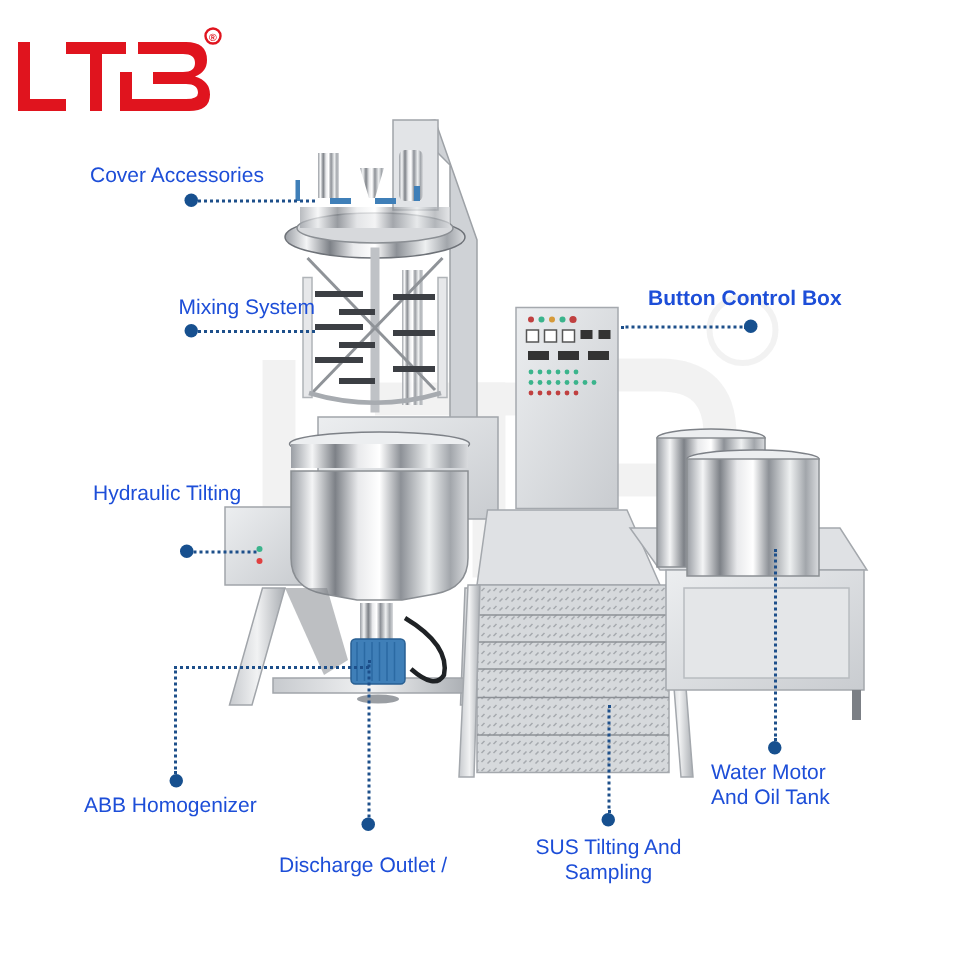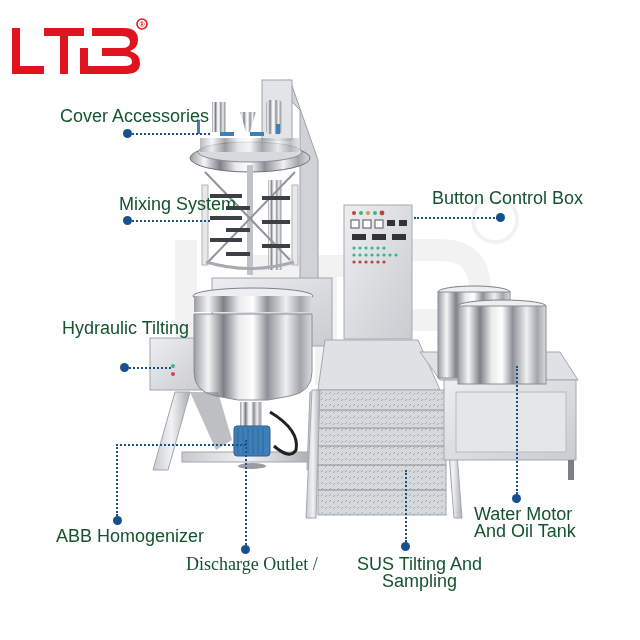--- a/index.html
+++ b/index.html
@@ -1,20 +1,20 @@
 <!DOCTYPE html>
 <html><head>
 <meta charset="utf-8">
 <style>
   html, body { margin: 0; padding: 0; background: #ffffff; }
   body { width: 640px; height: 640px; position: relative; overflow: hidden;
          font-family: "Liberation Sans", "DejaVu Sans", sans-serif; color: #3a3a3a; }
   .logo { position: absolute; left: 8px; top: 18px; width: 140px; height: 70px; }
   .logo svg { width: 100%; height: 100%; }
-  .label { position: absolute; font-size: 18px; line-height: 17px; color: #14532d;
+  .label { position: absolute; font-size: 14px; line-height: 17px; color: #1d4ed8;
            text-align: center; white-space: nowrap; }
   .label.left-align { text-align: left; }
   .dot { position: absolute; width: 9px; height: 9px; border-radius: 50%; background: #17508f; }
   .hline { position: absolute; height: 0; border-top: 2px dotted #1d4f8a; }
   .vline { position: absolute; width: 0; border-left: 2px dotted #1d4f8a; }
   .machine { position: absolute; left: 0; top: 0; width: 640px; height: 640px; }
 </style>
 </head>
 <body>
 
@@ -205,34 +205,34 @@
 <div class="label" style="left:76px; top:196px;margin-left:43px;">Mixing System</div>
 <div class="dot" style="left:123px; top:216px;"></div>
 <div class="hline" style="left:132px; top:220px; width:78px;"></div>
 
 <div class="label" style="left:62px; top:320px;">
   <div>Hydraulic Tilting</div>
 </div>
 <div class="dot" style="left:120px; top:363px;"></div>
 <div class="hline" style="left:129px; top:367px; width:42px;"></div>
 
-<div class="label" style="left:432px; top:190px;">Button Control Box</div>
+<div class="label" style="left:432px; top:190px;font-weight:bold;">Button Control Box</div>
 <div class="hline" style="left:414px; top:217px; width:84px;"></div>
 <div class="dot" style="left:496px; top:213px;"></div>
 
 <div class="hline" style="left:116px; top:444px; width:130px;"></div>
 <div class="vline" style="left:116px; top:444px; height:72px;"></div>
 <div class="dot" style="left:113px; top:516px;"></div>
 <div class="label" style="left:56px; top:528px;">
   <div>ABB Homogenizer</div>
 </div>
 
 <div class="vline" style="left:245px; top:440px; height:105px;"></div>
 <div class="dot" style="left:241px; top:545px;"></div>
-<div class="label" style="left:186px; top:556px;font-family:Liberation Serif, serif;">
+<div class="label" style="left:186px; top:568px;">
   <div>Discharge Outlet /</div>
 </div>
 
 <div class="vline" style="left:405px; top:470px; height:72px;"></div>
 <div class="dot" style="left:401px; top:542px;"></div>
 <div class="label" style="left:357px; top:556px;">
   <div>SUS Tilting And</div>
   <div>Sampling</div>
 </div>
 

